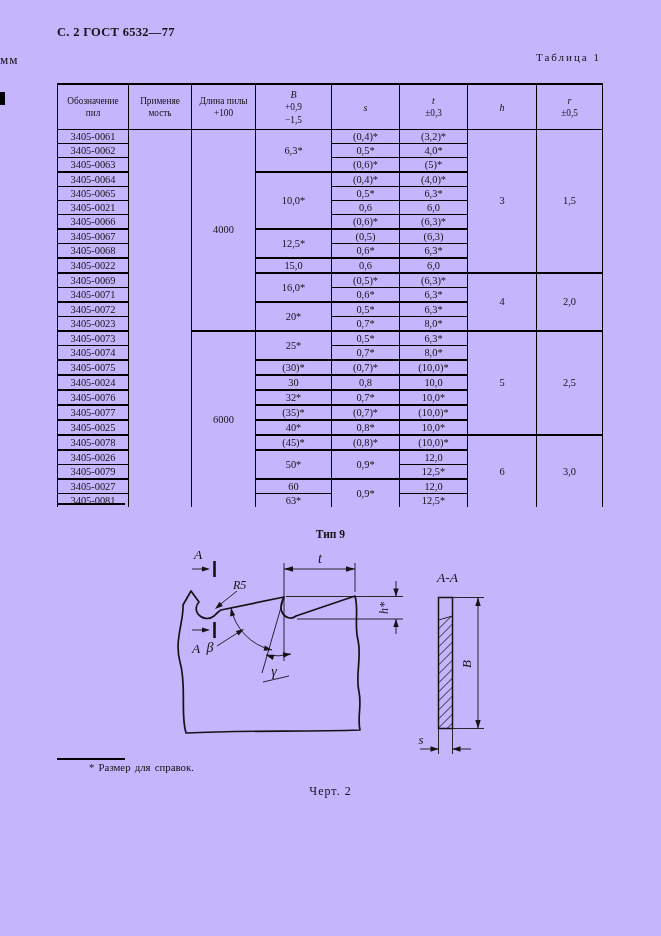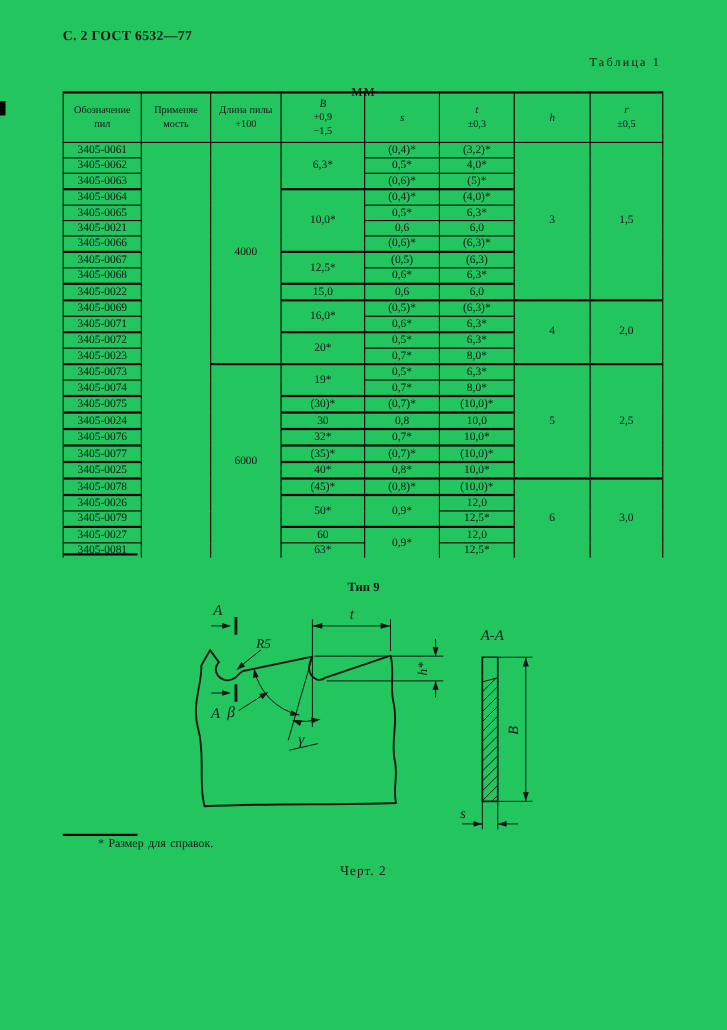--- a/index.html
+++ b/index.html
@@ -1,20 +1,20 @@
 <!DOCTYPE html>
 <html><head>
 <meta charset="utf-8">
 <style>
   html,body{margin:0;padding:0;background:#888;}
-  .page{position:relative;width:661px;height:936px;background:#22c55e;overflow:hidden;
+  .page{position:relative;width:661px;height:936px;background:#c4b5fd;overflow:hidden;
         font-family:"Liberation Serif","DejaVu Serif",serif;color:#141414;}
   .doc-header{position:absolute;left:57px;top:25px;font-weight:bold;font-size:12.5px;letter-spacing:.3px;}
   .tbl-label{position:absolute;right:60px;top:51px;font-size:11px;letter-spacing:2px;}
-  .units{position:absolute;left:0;right:0;top:74px;text-align:center;font-size:16px;letter-spacing:1px;}
+  .units{position:absolute;left:0;right:0;top:52px;font-size:13px;letter-spacing:1px;}
   .scan-mark{position:absolute;left:0;top:92px;width:5px;height:13px;background:#000;}
 
   table.spec{position:absolute;left:57px;top:83px;border-collapse:collapse;table-layout:fixed;
              width:546px;border:1.4px solid #000;border-top:2.8px solid #000;border-bottom:none;padding-left:42px;}
   .spec th,.spec td{border:1px solid #000;text-align:center;vertical-align:middle;padding:0;
                     font-weight:normal;overflow:hidden;}
   .spec th{font-size:9.3px;line-height:1.3;height:44px;}
   .spec th .sym{font-style:italic;font-size:10px;}
   .spec td{font-size:10.4px;height:13px;line-height:12px;white-space:nowrap;}
   .spec tr.thick td{border-top-width:2.2px;}
@@ -161,21 +161,21 @@
           <td>6,3*</td>
         </tr>
         <tr>
           <td>3405-0023</td>
           <td>0,7*</td>
           <td>8,0*</td>
         </tr>
         <tr class="thick">
           <td>3405-0073</td>
           <td rowspan="12" class="nb">6000</td>
-          <td rowspan="2">19*</td>
+          <td rowspan="2">25*</td>
           <td>0,5*</td>
           <td>6,3*</td>
           <td rowspan="7">5</td>
           <td rowspan="7">2,5</td>
         </tr>
         <tr>
           <td>3405-0074</td>
           <td>0,7*</td>
           <td>8,0*</td>
         </tr>

